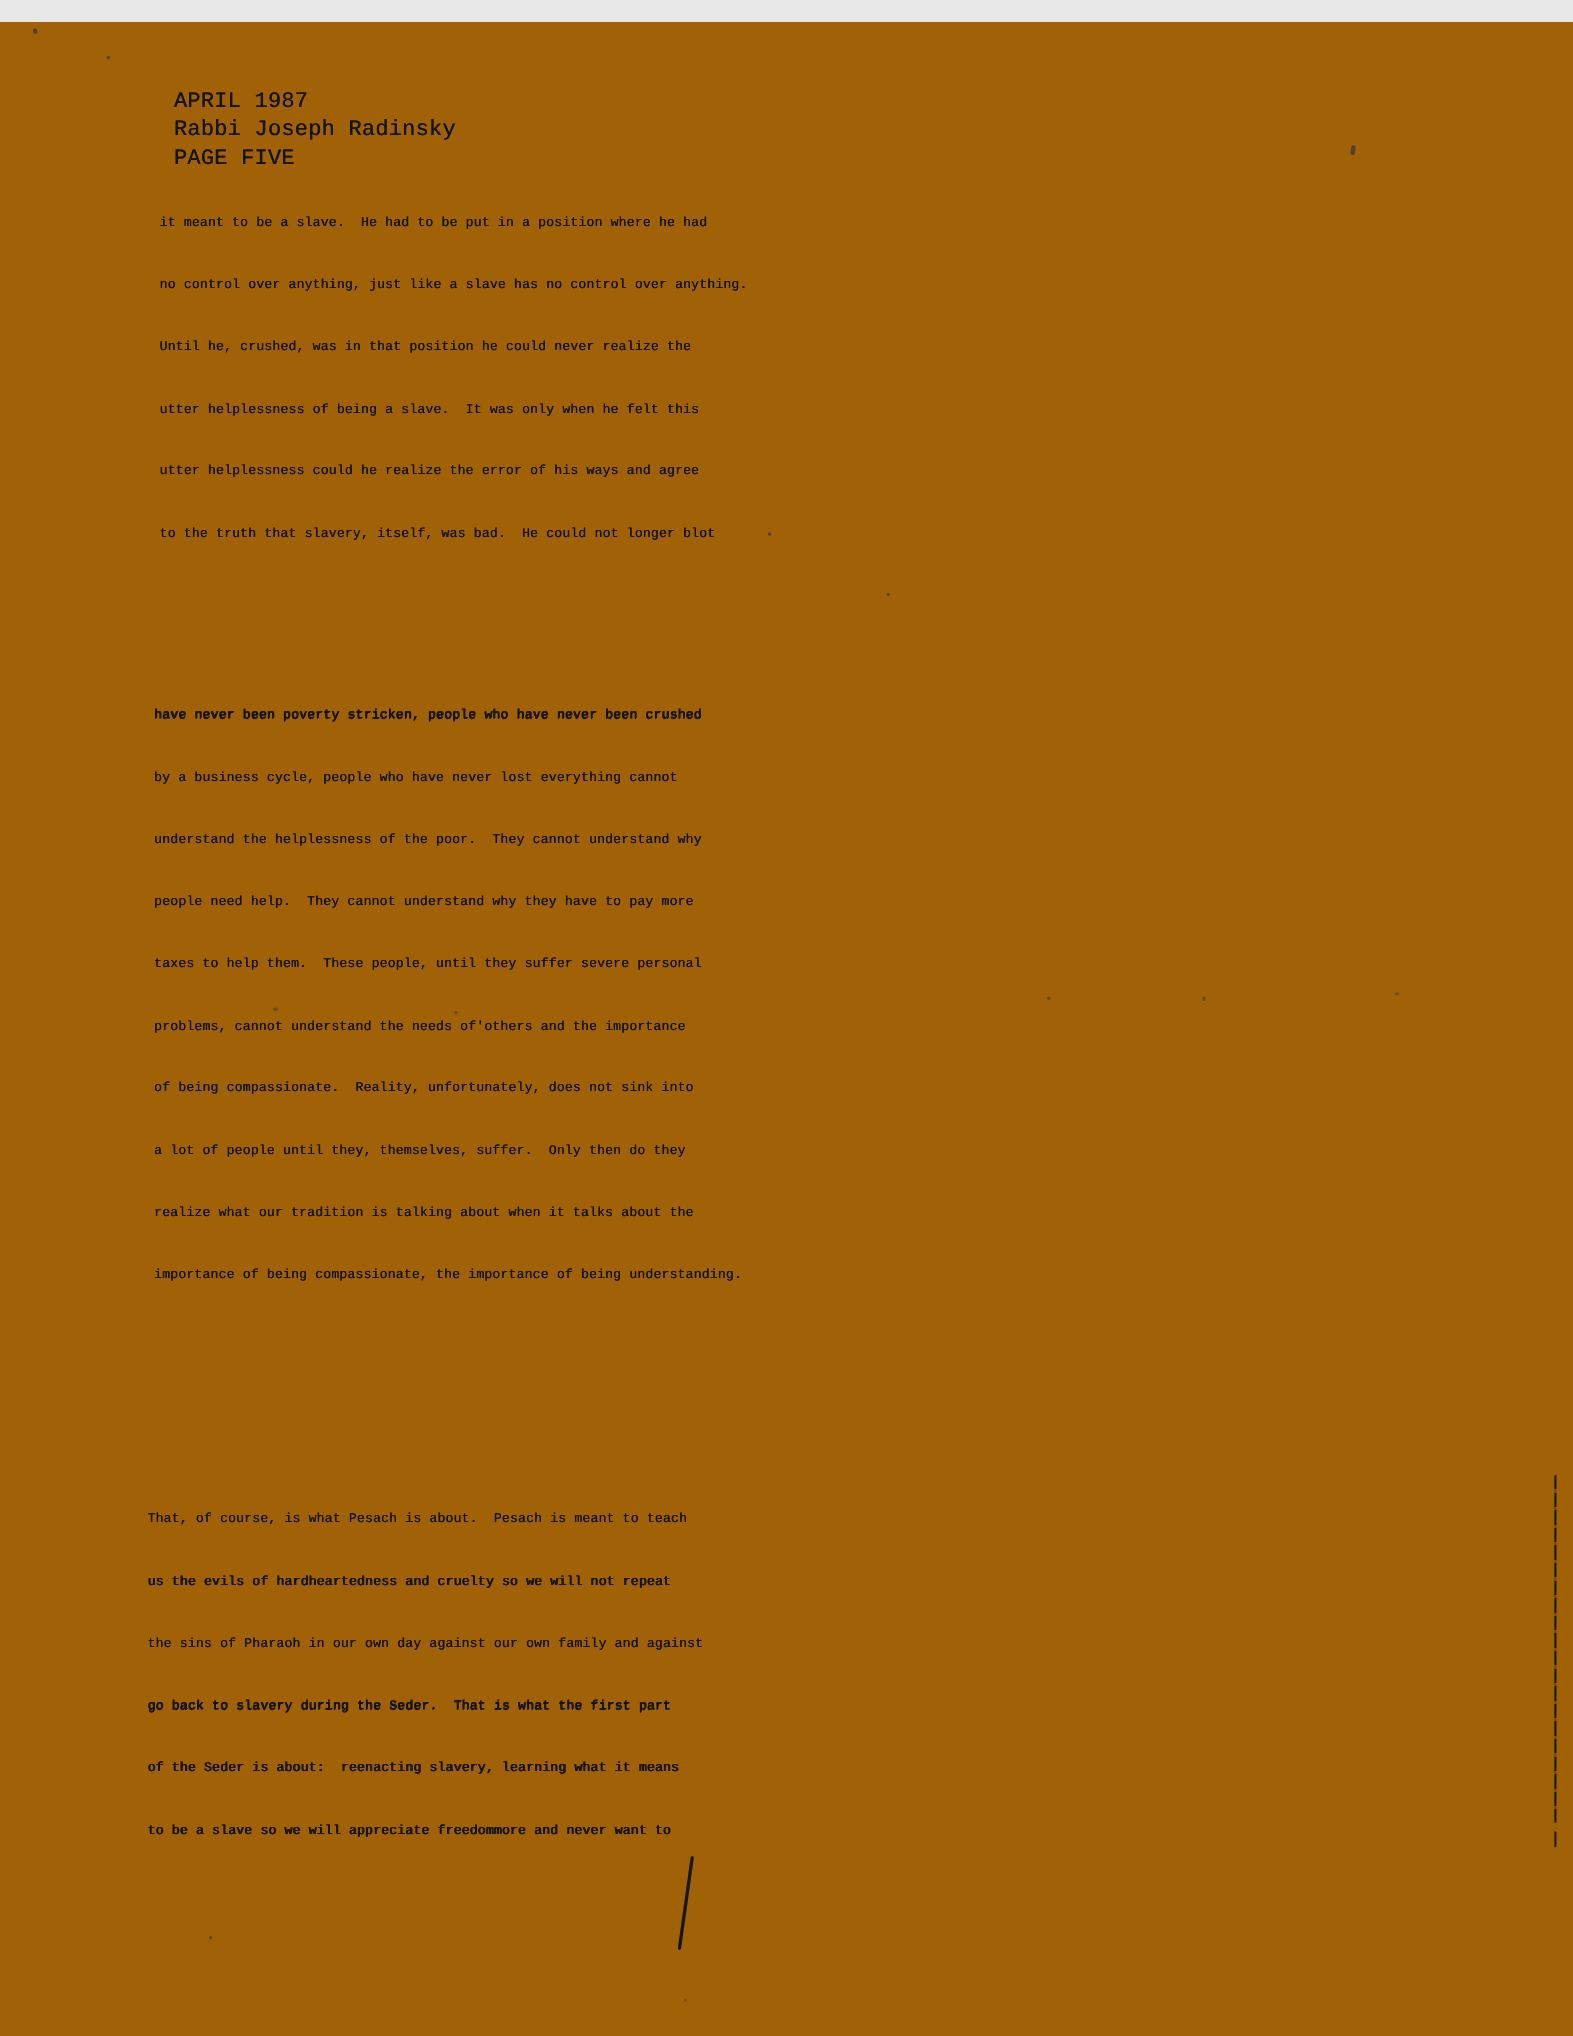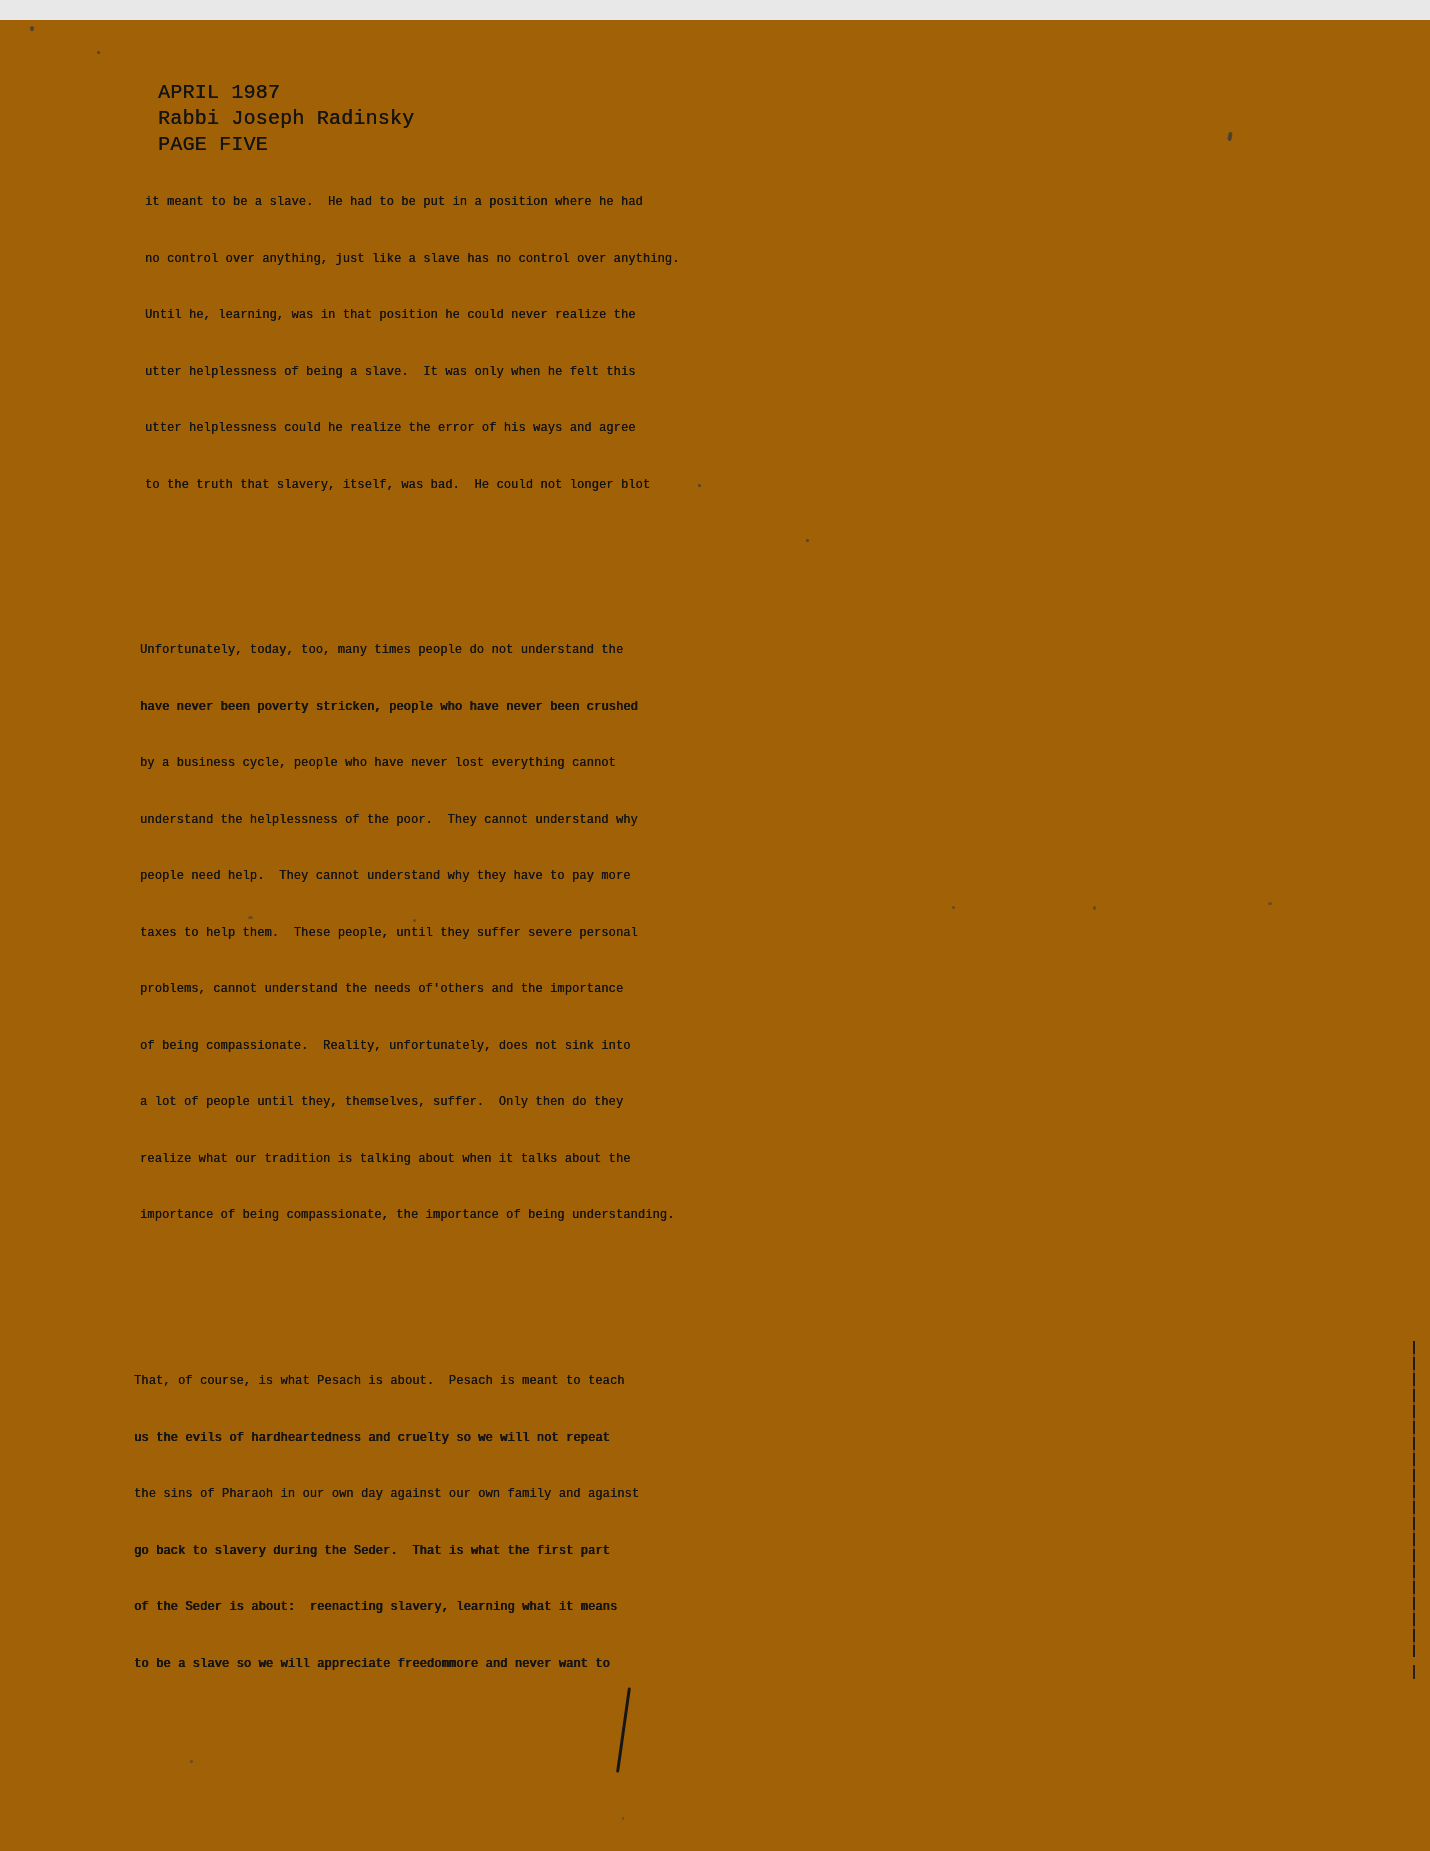--- a/index.html
+++ b/index.html
@@ -93,28 +93,27 @@
 
   <div class="header">
     <div class="hline">APRIL 1987</div>
     <div class="hline">Rabbi Joseph Radinsky</div>
     <div class="hline">PAGE FIVE</div>
   </div>
 
   <div class="para" id="para1">
     <div class="line">it meant to be a slave.  He had to be put in a position where he had</div>
     <div class="line">no control over anything, just like a slave has no control over anything.</div>
-    <div class="line">Until he, learning, was in that position he could never realize the</div>
+    <div class="line">Until he, crushed, was in that position he could never realize the</div>
     <div class="line">utter helplessness of being a slave.  It was only when he felt this</div>
     <div class="line">utter helplessness could he realize the error of his ways and agree</div>
     <div class="line">to the truth that slavery, itself, was bad.  He could not longer blot</div>
   </div>
 
   <div class="para" id="para2">
-    <div class="line">Unfortunately, today, too, many times people do not understand the</div>
     <div class="line heavy">have never been poverty stricken, people who have never been crushed</div>
     <div class="line">by a business cycle, people who have never lost everything cannot</div>
     <div class="line">understand the helplessness of the poor.  They cannot understand why</div>
     <div class="line">people need help.  They cannot understand why they have to pay more</div>
     <div class="line">taxes to help them.  These people, until they suffer severe personal</div>
     <div class="line">problems, cannot understand the needs of'others and the importance</div>
     <div class="line">of being compassionate.  Reality, unfortunately, does not sink into</div>
     <div class="line">a lot of people until they, themselves, suffer.  Only then do they</div>
     <div class="line">realize what our tradition is talking about when it talks about the</div>
     <div class="line">importance of being compassionate, the importance of being understanding.</div>

